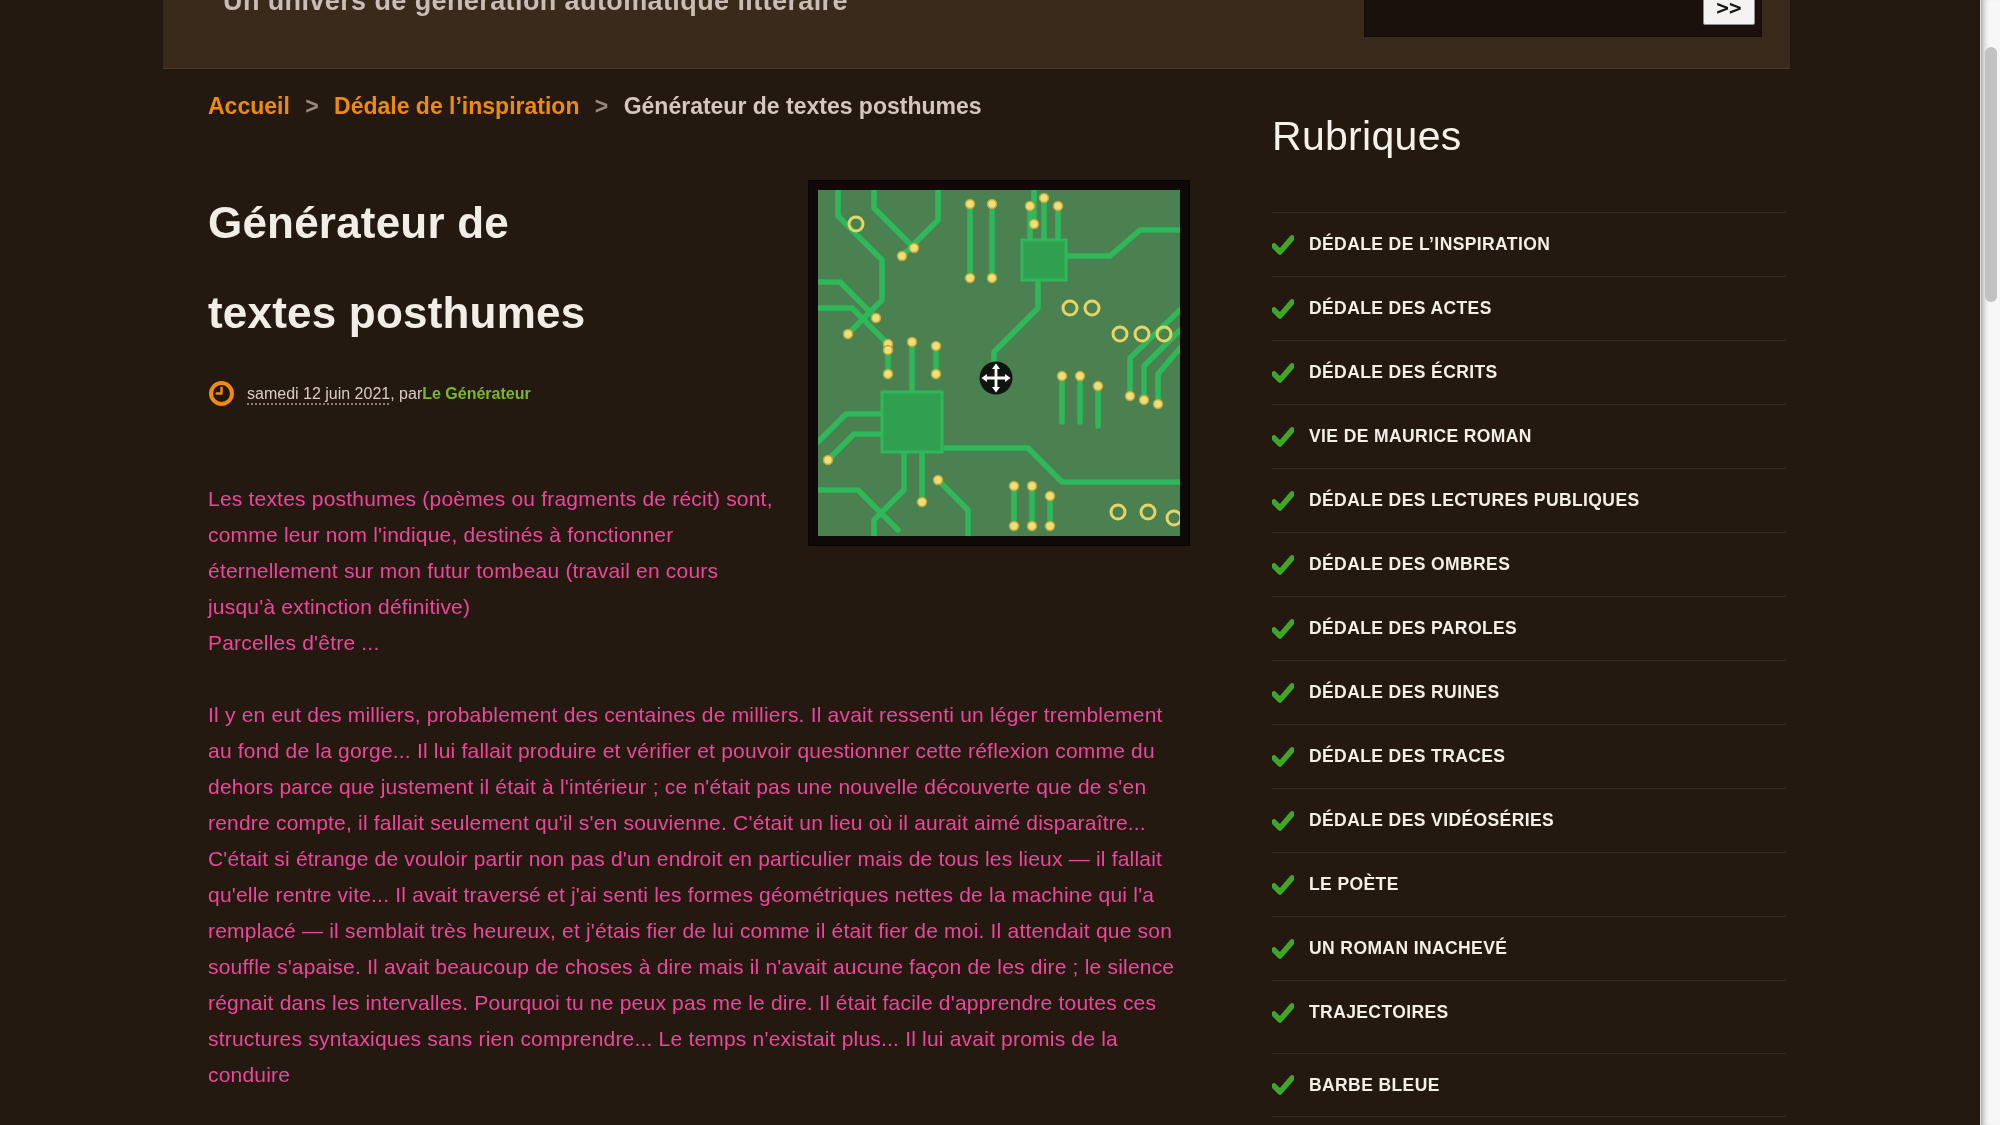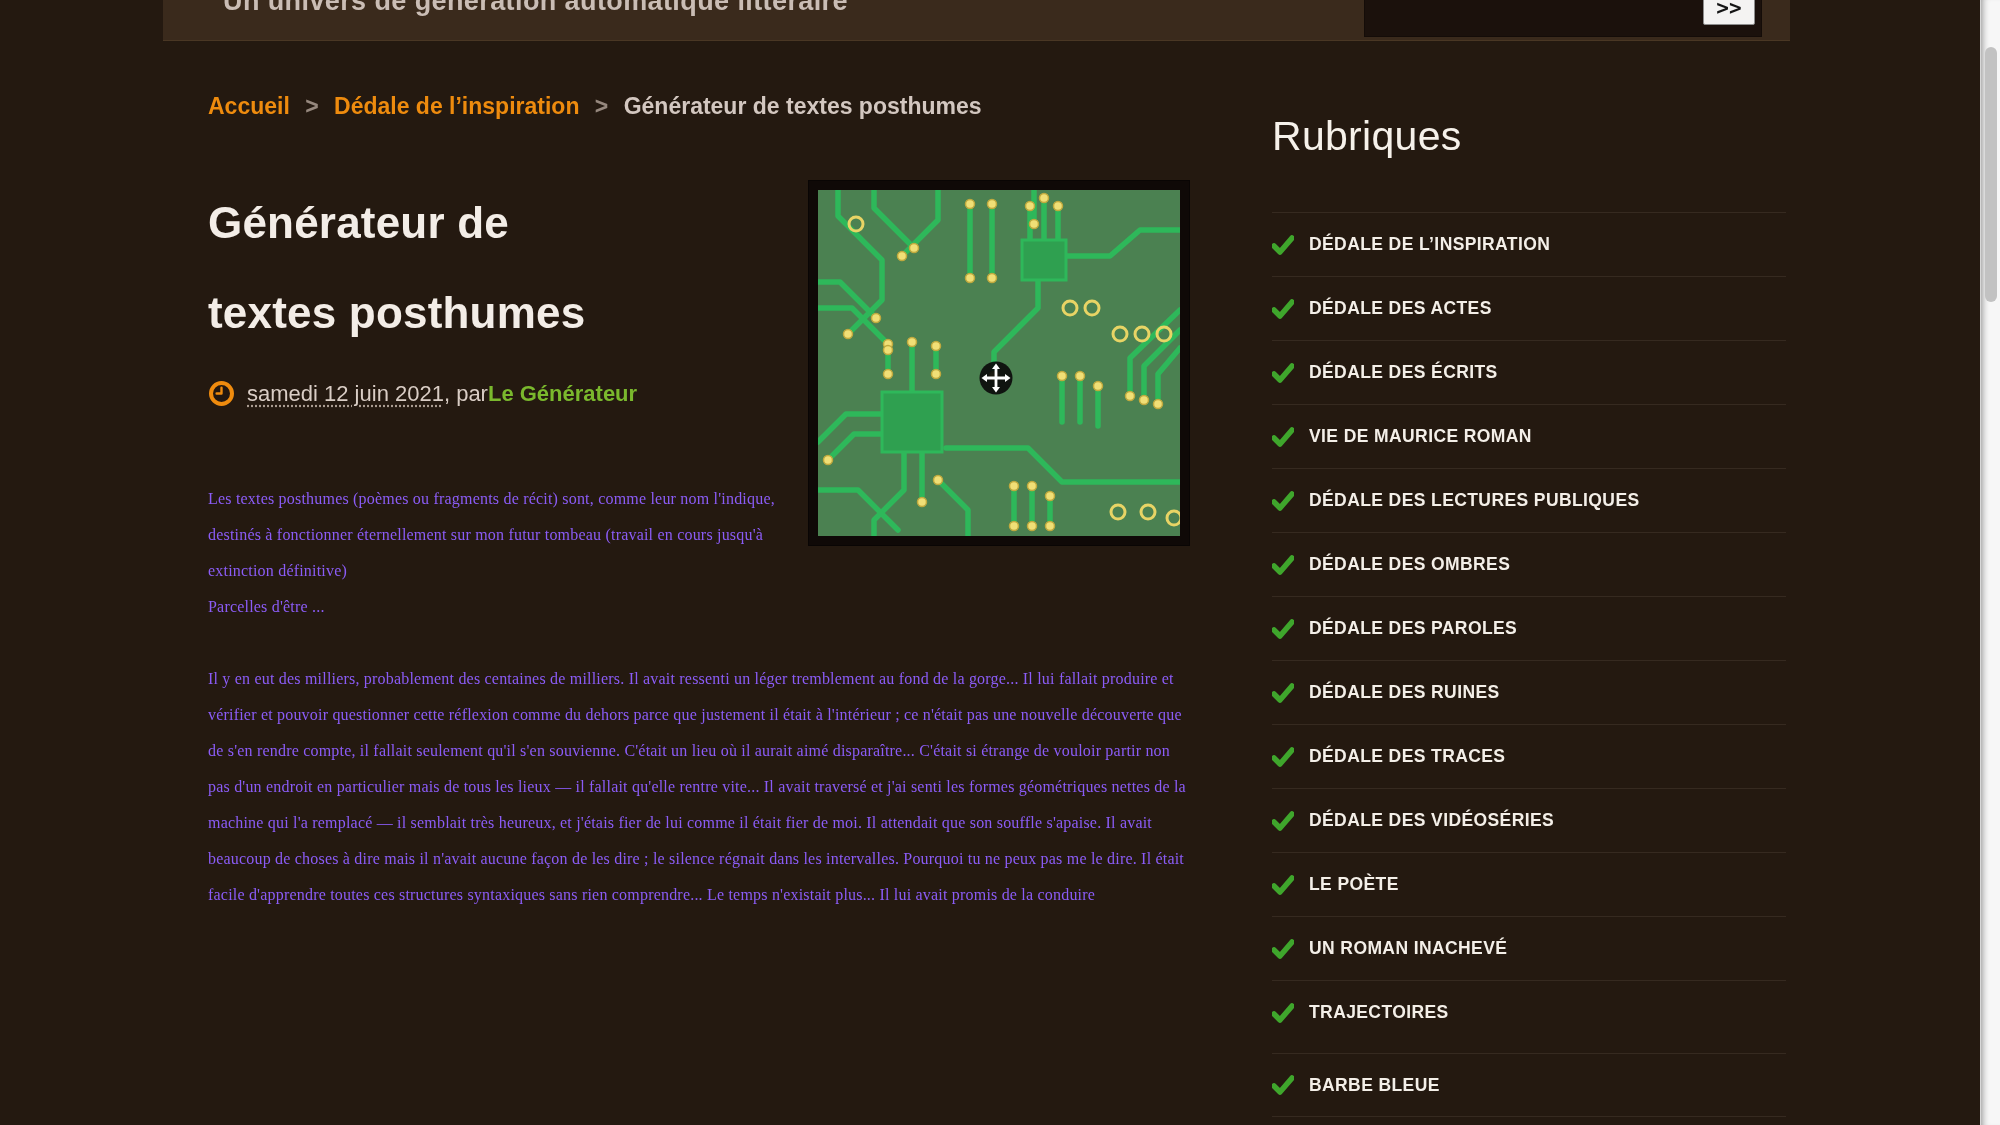--- a/index.html
+++ b/index.html
@@ -5,21 +5,21 @@
   * { margin:0; padding:0; box-sizing:border-box; }
   html,body { width:2000px; height:1125px; overflow:hidden; }
   body {
     background:#241910;
     font-family:"Liberation Sans", sans-serif;
     position:relative;
   }
 
   
   .header-band {
-    position:absolute; left:163px; top:0; width:1627px; height:41px;
+    position:absolute; left:163px; top:0; width:1627px; height:69px;
     background:#3a2a1c; border-bottom:1px solid #4a3724;
   }
   .tagline {
     position:absolute; left:60px; top:-14px;
     font-size:27px; font-weight:bold; color:#cabdb5; letter-spacing:.4px;
     white-space:nowrap;
   }
   .search-box {
     position:absolute; right:28px; top:-16px; width:398px; height:53px;
     background:#1b110c; border:1px solid #140c08;
@@ -54,30 +54,30 @@
     background:#0f0907; padding:9px; border:1px solid #090504;
     position:relative; width:382px; height:366px;
   }
   .figure svg.pcb { display:block; }
   .move-cursor { position:absolute; left:168px; top:178px; }
 
   h1.title {
     font-size:44px; line-height:90px; font-weight:bold; color:#f3ede7;
     letter-spacing:.2px;
   }
-  .meta { margin-top:22px; font-size:22px; color:#d9cdc5; display:flex; align-items:center; }
+  .meta { margin-top:22px; font-size:16px; color:#d9cdc5; display:flex; align-items:center; }
   .meta .clock { margin-right:12px; display:inline-block; }
   .meta .date {
     color:#d9cdc5; text-decoration:underline; text-decoration-style:dotted;
     text-underline-offset:5px; text-decoration-color:#a99b90; cursor:pointer;
   }
   .meta .author { color:#7ab82d; font-weight:bold; cursor:pointer; }
 
   p.body-text {
-    font-size:16px; line-height:36px; color:#8b5cf6; letter-spacing:.2px;font-family:Liberation Serif, serif;
+    font-size:21px; line-height:36px; color:#ec4899; letter-spacing:.2px;
   }
   p.intro { margin-top:74px; max-width:576px; }
   p.lead  { }
   p.long  { margin-top:36px; }
 
   
   .sidebar { position:absolute; left:1272px; top:112px; width:514px; }
   .sidebar h2 {
     font-size:41px; font-weight:normal; color:#f6f1ea; letter-spacing:.3px;
     line-height:48px; margin-bottom:52px;

